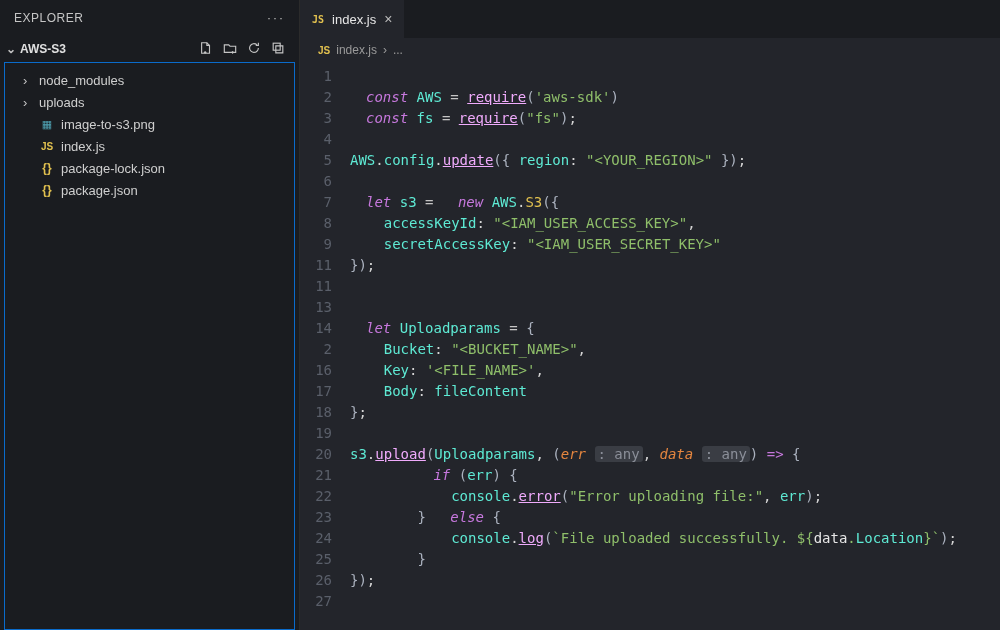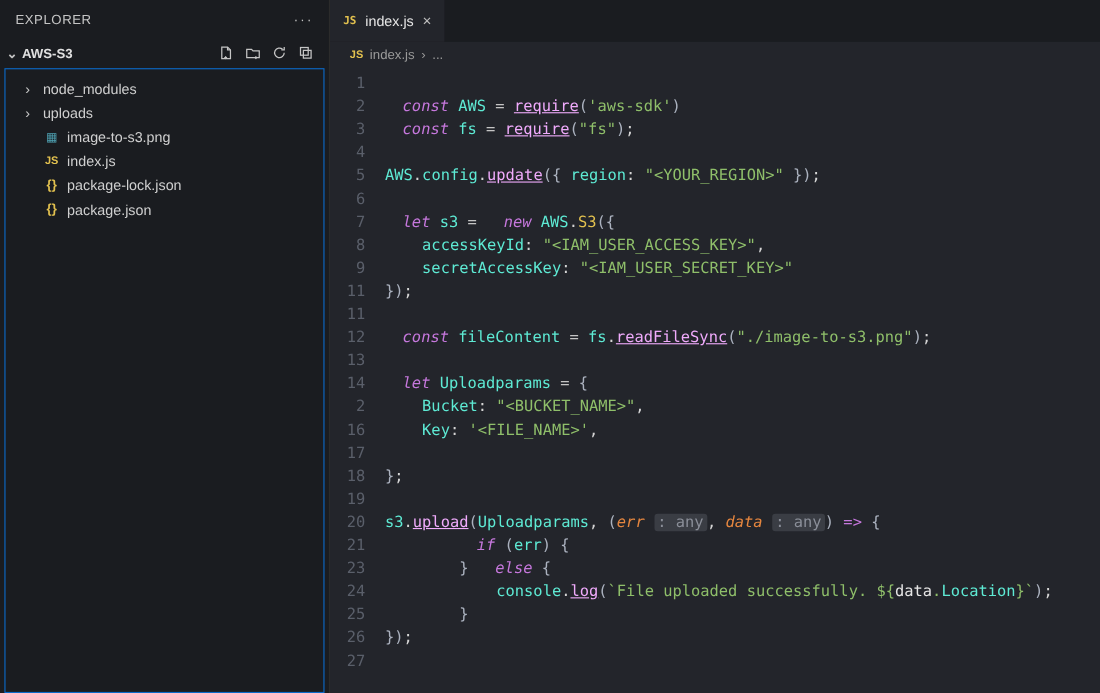--- a/index.html
+++ b/index.html
@@ -215,29 +215,29 @@
     <div class="code-row"><span class="gutter">2</span><span class="code"><span class="k">const</span> <span class="v">AWS</span> <span class="op">=</span> <span class="fn">require</span><span class="pr">(</span><span class="s">'aws-sdk'</span><span class="pr">)</span></span></div>
     <div class="code-row"><span class="gutter">3</span><span class="code"><span class="k">const</span> <span class="v">fs</span> <span class="op">=</span> <span class="fn">require</span><span class="pr">(</span><span class="s">"fs"</span><span class="pr">)</span>;</span></div>
     <div class="code-row"><span class="gutter">4</span><span class="code"></span></div>
     <div class="code-row"><span class="gutter">5</span><span class="code"><span class="v">AWS</span>.<span class="p">config</span>.<span class="fn">update</span><span class="pr">({</span> <span class="p">region</span>: <span class="s">"&lt;YOUR_REGION&gt;"</span> <span class="pr">})</span>;</span></div>
     <div class="code-row"><span class="gutter">6</span><span class="code"></span></div>
     <div class="code-row"><span class="gutter">7</span><span class="code"><span class="k">let</span> <span class="v">s3</span> <span class="op">=</span> <span class="k">new</span> <span class="v">AWS</span>.<span class="cl">S3</span><span class="pr">({</span></span></div>
     <div class="code-row"><span class="gutter">8</span><span class="code">    <span class="p">accessKeyId</span>: <span class="s">"&lt;IAM_USER_ACCESS_KEY&gt;"</span>,</span></div>
     <div class="code-row"><span class="gutter">9</span><span class="code">    <span class="p">secretAccessKey</span>: <span class="s">"&lt;IAM_USER_SECRET_KEY&gt;"</span></span></div>
     <div class="code-row"><span class="gutter">11</span><span class="code"><span class="pr">})</span>;</span></div>
     <div class="code-row"><span class="gutter">11</span><span class="code"></span></div>
-    <div class="code-row"><span class="gutter">12</span><span class="code"><span class="k">const</span> <span class="v">fileContent</span> <span class="op">=</span> <span class="v">fs</span>.<span class="fn">readFileSync</span><span class="pr">(</span><span class="s">"./image-to-s3.png"</span><span class="pr">)</span>;</span></div>
     <div class="code-row"><span class="gutter">13</span><span class="code"></span></div>
     <div class="code-row"><span class="gutter">14</span><span class="code"><span class="k">let</span> <span class="v">Uploadparams</span> <span class="op">=</span> <span class="pr">{</span></span></div>
     <div class="code-row"><span class="gutter">2</span><span class="code">    <span class="p">Bucket</span>: <span class="s">"&lt;BUCKET_NAME&gt;"</span>,</span></div>
     <div class="code-row"><span class="gutter">16</span><span class="code">    <span class="p">Key</span>: <span class="s">'&lt;FILE_NAME&gt;'</span>,</span></div>
-    <div class="code-row"><span class="gutter">17</span></div>
+    <div class="code-row"><span class="gutter">17</span><span class="code">    <span class="p">Body</span>: <span class="v">fileContent</span></span></div>
     <div class="code-row"><span class="gutter">18</span><span class="code"><span class="pr">}</span>;</span></div>
     <div class="code-row"><span class="gutter">19</span><span class="code"></span></div>
     <div class="code-row"><span class="gutter">20</span><span class="code"><span class="v">s3</span>.<span class="fn">upload</span><span class="pr">(</span><span class="v">Uploadparams</span>, <span class="pr">(</span><span class="par">err</span> <span class="hint">: <span>any</span></span>, <span class="par">data</span> <span class="hint">: <span>any</span></span><span class="pr">)</span> <span class="arrow-fn">=&gt;</span> <span class="pr">{</span></span></div>
     <div class="code-row"><span class="gutter">21</span><span class="code">        <span class="k">if</span> <span class="pr">(</span><span class="v">err</span><span class="pr">)</span> <span class="pr">{</span></span></div>
+    <div class="code-row"><span class="gutter">22</span><span class="code">            <span class="v">console</span>.<span class="fn">error</span><span class="pr">(</span><span class="s">"Error uploading file:"</span>, <span class="v">err</span><span class="pr">)</span>;</span></div>
     <div class="code-row"><span class="gutter">23</span><span class="code">        <span class="pr">}</span> <span class="k">else</span> <span class="pr">{</span></span></div>
     <div class="code-row"><span class="gutter">24</span><span class="code">            <span class="v">console</span>.<span class="fn">log</span><span class="pr">(</span><span class="s"><span>`File uploaded successfully. ${</span><span class="v" style="color:#e6e6e6">data</span>.<span class="p">Location</span><span>}`</span></span><span class="pr">)</span>;</span></div>
     <div class="code-row"><span class="gutter">25</span><span class="code">        <span class="pr">}</span></span></div>
     <div class="code-row"><span class="gutter">26</span><span class="code"><span class="pr">})</span>;</span></div>
     <div class="code-row"><span class="gutter">27</span><span class="code"></span></div>
   </div>
 </div>
 
 </body></html>

